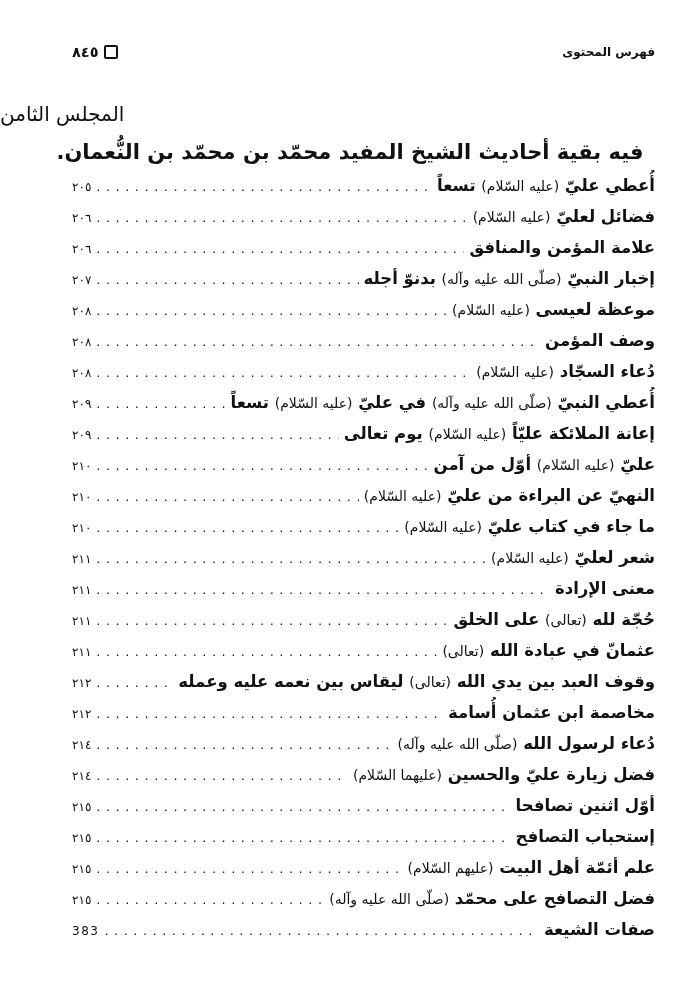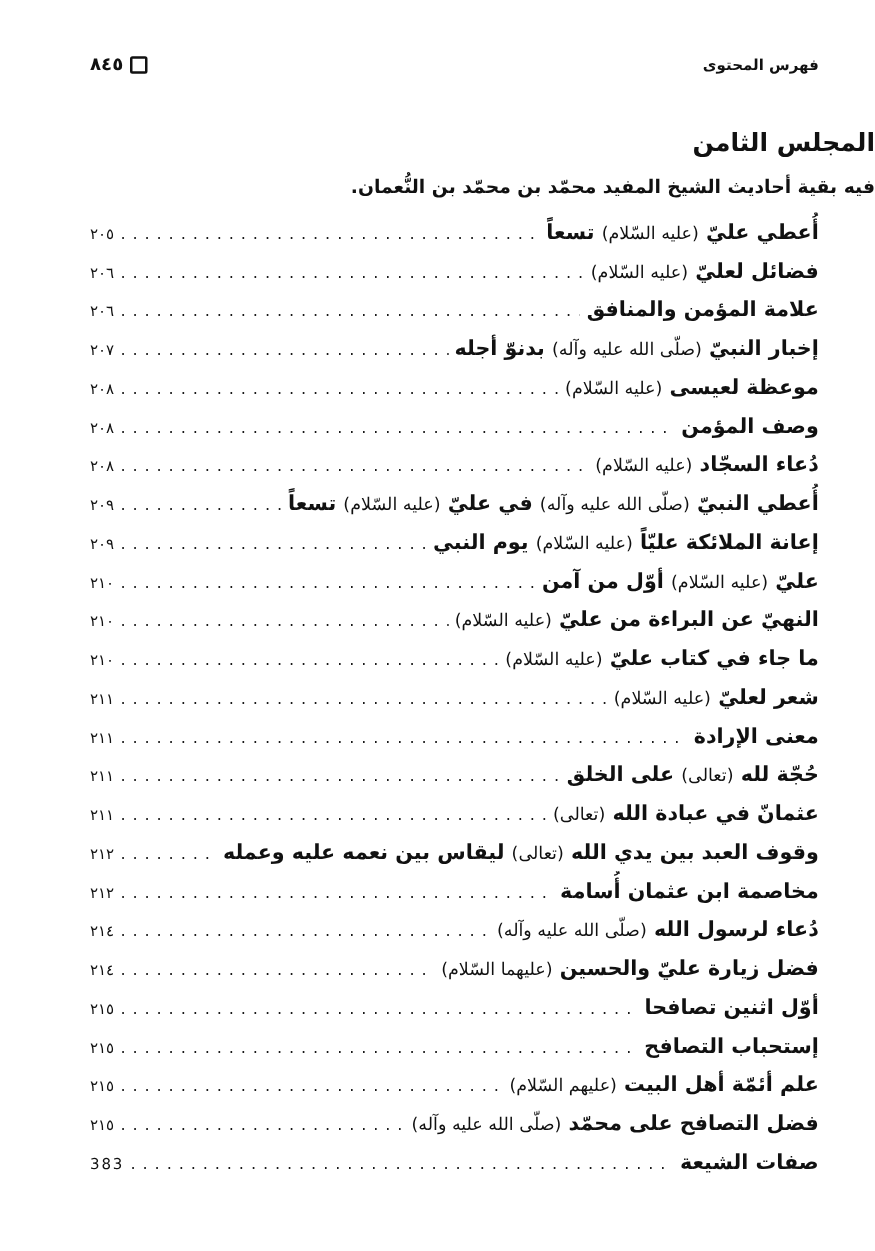--- a/index.html
+++ b/index.html
@@ -44,29 +44,29 @@
   .square-marker {
     width: 10px; height: 10px;
     border: 2.2px solid #111111;
     border-radius: 2px;
     display: inline-block;
   }
   
   .section-title {
     position: absolute;
     top: 102px; left: 0; right: 0;
-    text-align: right;
+    text-align: left;
     font-size: 20px;
-    font-weight: 700;
+    font-weight: 400;
   }
   .section-subtitle {
     position: absolute;
     top: 140px; left: 0; right: 0;
-    text-align: right;
-    font-size: 15px;
+    text-align: center;
+    font-size: 21px;
     font-weight: 700;
   }
   
   .toc {
     position: absolute;
     top: 170px; right: 45px; left: 72px;
   }
   .toc-row {
     display: flex;
     align-items: baseline;
@@ -160,21 +160,21 @@
         <span class="toc-title"><span class="seg">دُعاء السجّاد </span><span class="honorific">(عليه السّلام)</span></span>
         <span class="leader"></span>
         <span class="toc-page">٢٠٨</span>
       </div>
       <div class="toc-row">
         <span class="toc-title"><span class="seg">أُعطي النبيّ </span><span class="honorific">(صلّى الله عليه وآله)</span><span class="seg"> في عليّ </span><span class="honorific">(عليه السّلام)</span><span class="seg"> تسعاً</span></span>
         <span class="leader"></span>
         <span class="toc-page">٢٠٩</span>
       </div>
       <div class="toc-row">
-        <span class="toc-title"><span class="seg">إعانة الملائكة عليّاً </span><span class="honorific">(عليه السّلام)</span><span class="seg"> يوم النبي</span></span>
+        <span class="toc-title"><span class="seg">إعانة الملائكة عليّاً </span><span class="honorific">(عليه السّلام)</span><span class="seg"> يوم تعالى</span></span>
         <span class="leader"></span>
         <span class="toc-page">٢٠٩</span>
       </div>
       <div class="toc-row">
         <span class="toc-title"><span class="seg">عليّ </span><span class="honorific">(عليه السّلام)</span><span class="seg"> أوّل من آمن</span></span>
         <span class="leader"></span>
         <span class="toc-page">٢١٠</span>
       </div>
       <div class="toc-row">
         <span class="toc-title"><span class="seg">النهيّ عن البراءة من عليّ </span><span class="honorific">(عليه السّلام)</span></span>

